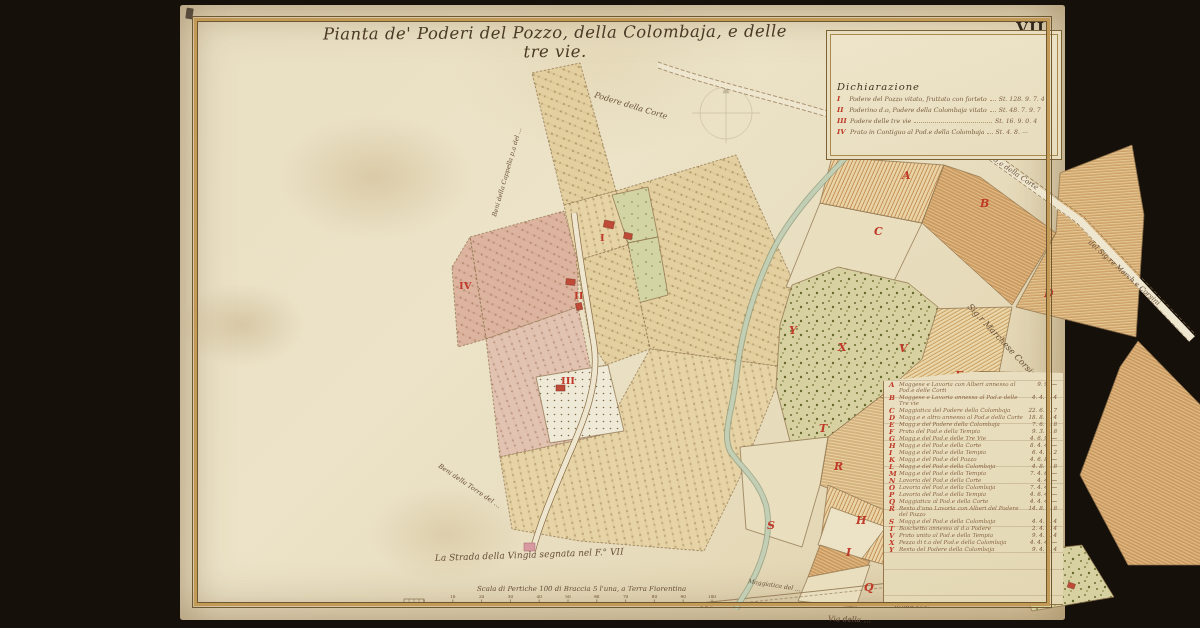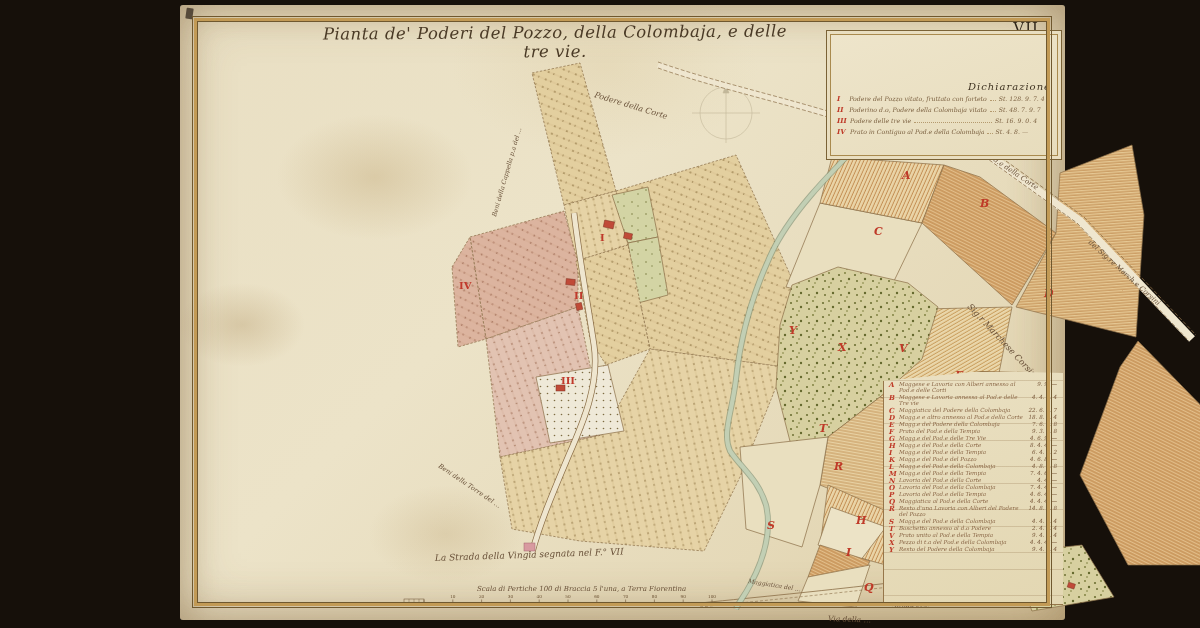--- a/index.html
+++ b/index.html
@@ -21,28 +21,28 @@
   .frame{position:absolute;left:12px;top:11px;right:13px;bottom:12px;
     border:1px solid #6f582f; pointer-events:none;}
   .frame-inner{position:absolute;inset:1px;border:3px solid #c29a55;
     box-shadow:0 0 0 1px #6f582f inset;}
   .corner-mark{position:absolute;left:6px;top:3px;width:7px;height:11px;
     background:#3c3124;transform:rotate(8deg);opacity:.8;border-radius:1px;}
   
   .map-title{position:absolute;left:140px;top:18px;width:470px;text-align:center;
     font-style:italic;font-size:16.5px;color:#4a3a26;letter-spacing:.5px;
     transform:rotate(-.4deg);}
-  .sheet-no{position:absolute;right:26px;top:14px;font-weight:normal;
+  .sheet-no{position:absolute;right:20px;top:14px;font-weight:bold;
     font-size:15px;color:#2f2619;letter-spacing:1px;}
   
   .legend{position:absolute;left:646px;top:25px;width:236px;height:130px;
     background:linear-gradient(160deg,#eee5cb,#e7dcbc);
     border:1px solid #7a6236;box-shadow:0 0 0 3px #e9dec0 inset,0 0 0 4px #a98a4e inset;
     padding:50px 10px 0 10px;box-sizing:border-box;}
-  .legend-title{text-align:right;font-style:italic;font-size:10px;color:#3f3322;
+  .legend-title{text-align:left;font-style:italic;font-size:10px;color:#3f3322;
     letter-spacing:1px;margin-bottom:2px;}
   .lrow{display:flex;align-items:baseline;font-style:italic;font-size:6.2px;
     color:#7a5f3f;line-height:1.55;}
   .lrow .num{width:13px;color:#bf3a28;font-weight:bold;font-size:7px;}
   .lrow .txt{white-space:nowrap;overflow:hidden;}
   .lrow .dots{flex:1;border-bottom:1px dotted #b59a6e;margin:0 3px 2px 3px;min-width:6px;}
   .lrow .val{width:56px;text-align:left;}
   
   .index{position:absolute;left:703px;top:366px;width:180px;height:234px;
     background:

